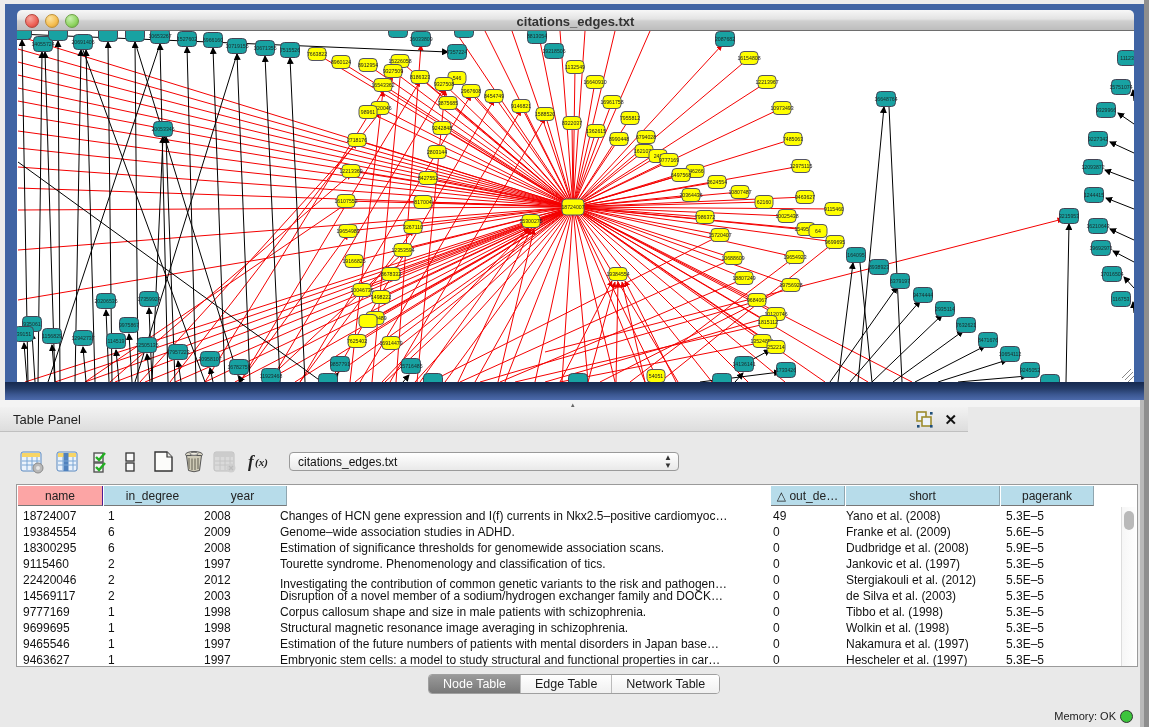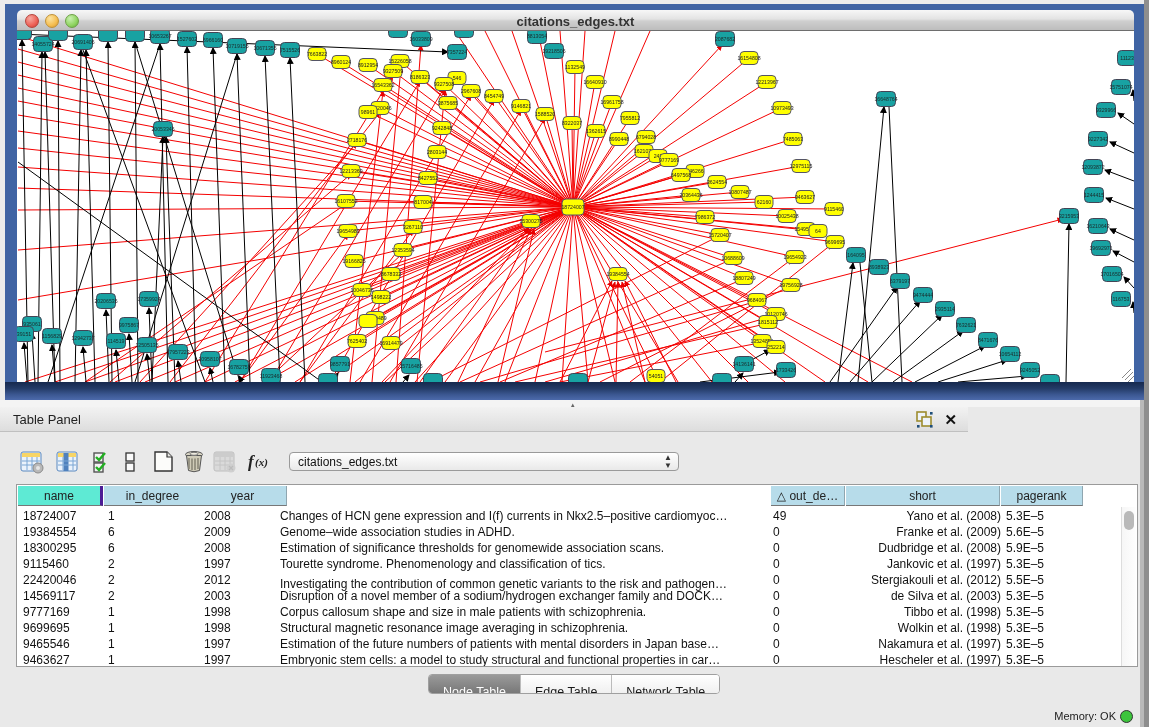--- a/index.html
+++ b/index.html
@@ -18,30 +18,30 @@
 .panel { position:absolute; left:0; top:400px; width:1144px; height:327px; background:#e9e9e9; }
 .split { position:absolute; left:0; top:400px; width:1144px; height:7px; background:#f4f4f4; }
 .caret { position:absolute; left:571px; top:401px; font-size:7px; color:#666; }
 .phead { position:absolute; left:0; top:407px; width:968px; height:25px;
   background:linear-gradient(to bottom,#f2f2f2,#dddddd); border-bottom:1px solid #c0c0c0; }
 .phead .t { position:absolute; left:13px; top:5px; font-size:13px; color:#222; }
 .pclose { position:absolute; right:11px; top:4px; font-size:15px; font-weight:bold; color:#111; }
 .tframe { position:absolute; left:16px; top:484px; width:1122px; height:183px; background:#fff; border:1px solid #9a9a9a; overflow:hidden; }
 .th { position:absolute; top:1px; height:20px; border-right:1px solid #8fa6b0; font-size:12px; text-align:center; line-height:20px; color:#222; border-bottom:1px solid #777; }
 .th.b { background:#b7dcea; }
-.th.g { background:#5eead4; border-right:3px solid #4c1d95; }
+.th.g { background:#fca5a5; border-right:1px solid #4c1d95; }
 .td { position:absolute; height:16px; font-size:12px; color:#111; white-space:nowrap; line-height:16px; }
-.td.c { text-align:right; }
+.td.c { text-align:left; }
 .sbar { position:absolute; right:1px; top:22px; width:15px; height:160px; background:linear-gradient(to right,#f6f6f6,#fefefe); border-left:1px solid #ddd; }
 .sthumb { position:absolute; left:2px; top:4px; width:10px; height:19px; border-radius:5px; background:#b9b9b9; }
 .combo { position:absolute; left:289px; top:452px; width:390px; height:19px; border:1px solid #9a9a9a; border-radius:4px;
   background:linear-gradient(to bottom,#ffffff,#e9e9e9); font-size:12px; color:#111; line-height:18px; padding-left:8px; }
 .combo .arr { position:absolute; right:6px; top:1px; font-size:8px; color:#333; line-height:8px; }
 .tabs { position:absolute; left:428px; top:674px; height:20px; display:flex; border:1px solid #9f9f9f; border-radius:4px; overflow:hidden; background:#fff; }
-.tab { font-size:12.5px; padding:8px 14px; line-height:19px; color:#1a1a1a; background:linear-gradient(to bottom,#ffffff,#f0f0f0); border-right:1px solid #bbb; }
+.tab { font-size:12.5px; padding:0 14px; line-height:19px; color:#1a1a1a; background:linear-gradient(to bottom,#ffffff,#f0f0f0); border-right:1px solid #bbb; }
 .tab.sel { background:linear-gradient(to bottom,#9a9a9a,#787878); color:#fff; }
 .mem { position:absolute; right:33px; top:710px; font-size:11px; color:#222; }
 .memdot { position:absolute; right:16px; top:710px; width:13px; height:13px; border-radius:50%; background:#3cc43c; border:1.5px solid #333; }
 </style></head>
 <body>
 <div class="desk"></div>
 <div class="deskbottom"></div>
 <div class="canvas"></div>
 <svg width="1117" height="351" viewBox="17 31 1117 351" style="position:absolute;left:17px;top:31px;background:#ffffff">
     <defs>
@@ -627,21 +627,21 @@
  <text x="9" y="17" font-family="Liberation Serif, serif" font-size="11" font-style="italic" font-weight="bold" fill="#222">(x)</text>
 </g>
 </svg>
 <div class="combo">citations_edges.txt<div class="arr">▲<br>▼</div></div>
 <div class="tframe">
     <div class="th g" style="left:1px;width:85px">name</div>
     <div class="th b" style="left:87px;width:98px">in_degree</div>
     <div class="th b" style="left:182px;width:88px">year</div>
     <div class="th b" style="left:754px;width:74px">△ out_de…</div>
     <div class="th b" style="left:829px;width:154px">short</div>
-    <div class="th b" style="left:984px;width:82px">pagerank</div>
+    <div class="th b" style="left:984px;width:93px">pagerank</div>
     <div class="td" style="left:6px;top:23px">18724007</div>
     <div class="td" style="left:91px;top:23px">1</div>
     <div class="td" style="left:187px;top:23px">2008</div>
     <div class="td" style="left:263px;top:23px">Changes of HCN gene expression and I(f) currents in Nkx2.5–positive cardiomyoc…</div>
     <div class="td" style="left:756px;top:23px">49</div>
     <div class="td c" style="left:829px;top:23px;width:155px">Yano et al. (2008)</div>
     <div class="td" style="left:989px;top:23px">5.3E–5</div>
     <div class="td" style="left:6px;top:39px">19384554</div>
     <div class="td" style="left:91px;top:39px">6</div>
     <div class="td" style="left:187px;top:39px">2009</div>

